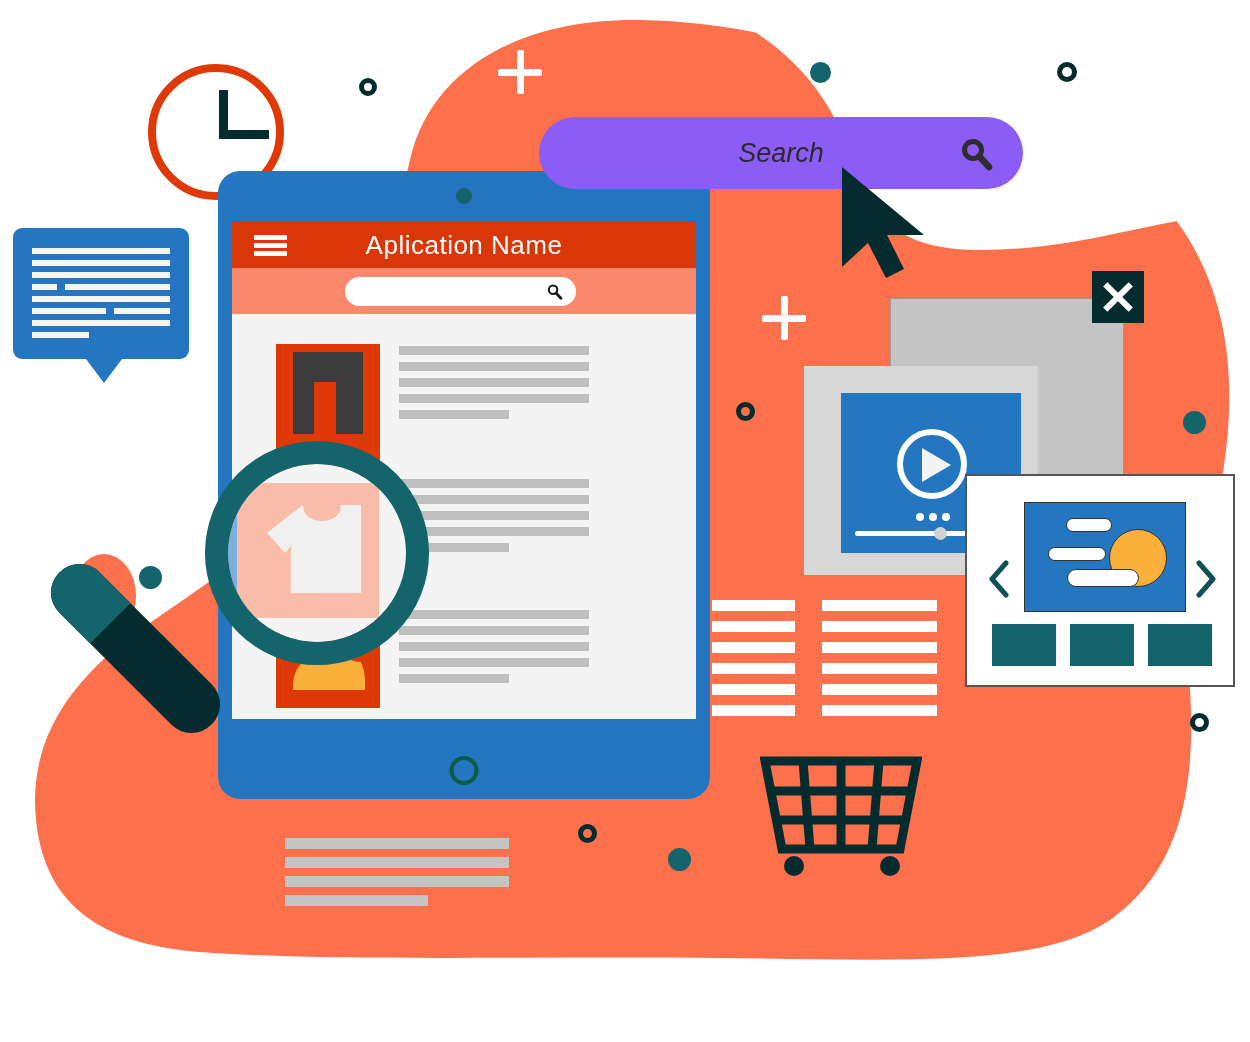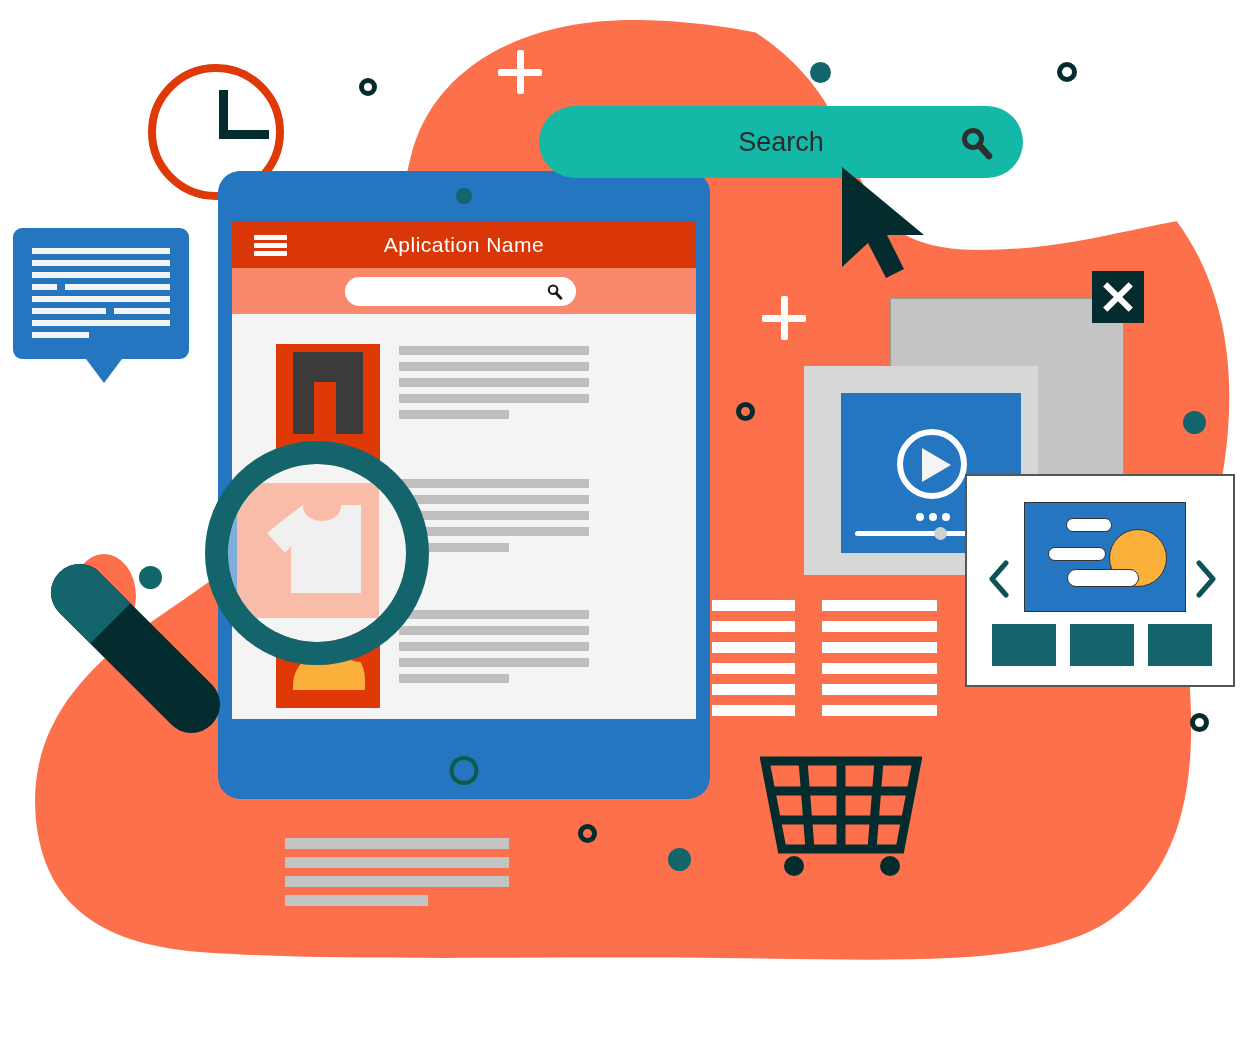--- a/index.html
+++ b/index.html
@@ -7,21 +7,21 @@
   #stage{position:relative;width:1250px;height:1042px;overflow:hidden;background:#ffffff;}
   #stage > *{position:absolute;}
   .layer{position:absolute;top:0;left:0;width:1250px;height:1042px;}
 
   
   .tablet{left:218px;top:171px;width:492px;height:628px;background:#2376BF;border-radius:22px;}
   .tablet-cam{position:absolute;left:50%;top:17px;transform:translateX(-50%);width:16px;height:16px;border-radius:50%;background:#14646B;}
   .tablet-home{position:absolute;left:50%;bottom:14px;transform:translateX(-50%);width:29px;height:29px;border-radius:50%;border:4px solid #0E5B4A;box-sizing:border-box;}
   .tablet-screen{position:absolute;left:14px;top:51px;width:464px;height:497px;background:#F4F4F4;overflow:hidden;}
   .app-bar{position:absolute;left:0;top:0;width:464px;height:46px;background:#DA3708;}
-  .app-title{position:absolute;left:0;top:0;width:464px;height:46px;line-height:46px;text-align:center;color:#ffffff;font-size:21px;letter-spacing:.5px;font-family:"Liberation Sans", sans-serif;}
+  .app-title{position:absolute;left:0;top:0;width:464px;height:46px;line-height:46px;text-align:center;color:#ffffff;font-size:26px;letter-spacing:.5px;font-family:"Liberation Sans", sans-serif;}
   .hamburger{position:absolute;left:22px;top:13px;width:33px;height:21px;}
   .hamburger i{position:absolute;left:0;width:33px;height:5px;background:#ffffff;border-radius:1px;display:block;}
   .hamburger i:nth-child(1){top:0;}
   .hamburger i:nth-child(2){top:8px;}
   .hamburger i:nth-child(3){top:16px;}
   .app-searchbar{position:absolute;left:0;top:46px;width:464px;height:46px;background:#F9886C;}
   .app-search-input{position:absolute;left:113px;top:9px;width:231px;height:29px;background:#ffffff;border-radius:15px;}
   .app-search-ic{position:absolute;right:13px;top:6px;width:17px;height:17px;}
 
   .prod-col{position:absolute;left:44px;top:122px;width:104px;height:364px;background:#DE3907;}
@@ -33,21 +33,21 @@
   .p2 .inner{position:absolute;left:0;top:18px;width:104px;height:85px;background:#F9BCA9;}
   .p3{top:244px;height:120px;background:#DE3907;}
   .p3 .shoe{position:absolute;left:17px;top:62px;width:72px;height:40px;background:#FBB03B;border-top-left-radius:40px 34px;border-top-right-radius:22px 30px;}
   .p3 .notch{position:absolute;left:62px;top:52px;width:32px;height:22px;background:#DE3907;border-radius:0 0 0 22px;}
 
   .txtgrp{position:absolute;left:167px;width:190px;}
   .txtgrp .ln{height:9px;background:#BFBFBF;margin-bottom:7px;width:100%;}
   .txtgrp .ln.short{width:58%;}
 
   
-  .bigsearch{left:539px;top:106px;width:484px;height:72px;background:#14b8a6;border-radius:36px;}
+  .bigsearch{left:539px;top:117px;width:484px;height:72px;background:#8b5cf6;border-radius:36px;font-style:italic;}
   .bigsearch-label{position:absolute;left:0;top:0;width:484px;height:72px;line-height:72px;text-align:center;font-size:27px;color:#2B2B2B;font-family:"Liberation Sans", sans-serif;}
   .bigsearch-ic{position:absolute;right:30px;top:20px;width:34px;height:34px;}
 
   
   .bubble{left:13px;top:228px;width:176px;height:131px;background:#2376BF;border-radius:9px;}
   .bubble-tail{left:83px;top:355px;width:0;height:0;border-left:21px solid transparent;border-right:21px solid transparent;border-top:28px solid #2376BF;}
   .bubble .bl{position:absolute;left:19px;height:6px;background:#F4F4F4;}
 
   
   .clock{left:148px;top:64px;width:136px;height:136px;border-radius:50%;border:8px solid #DE3907;box-sizing:border-box;background:transparent;}

